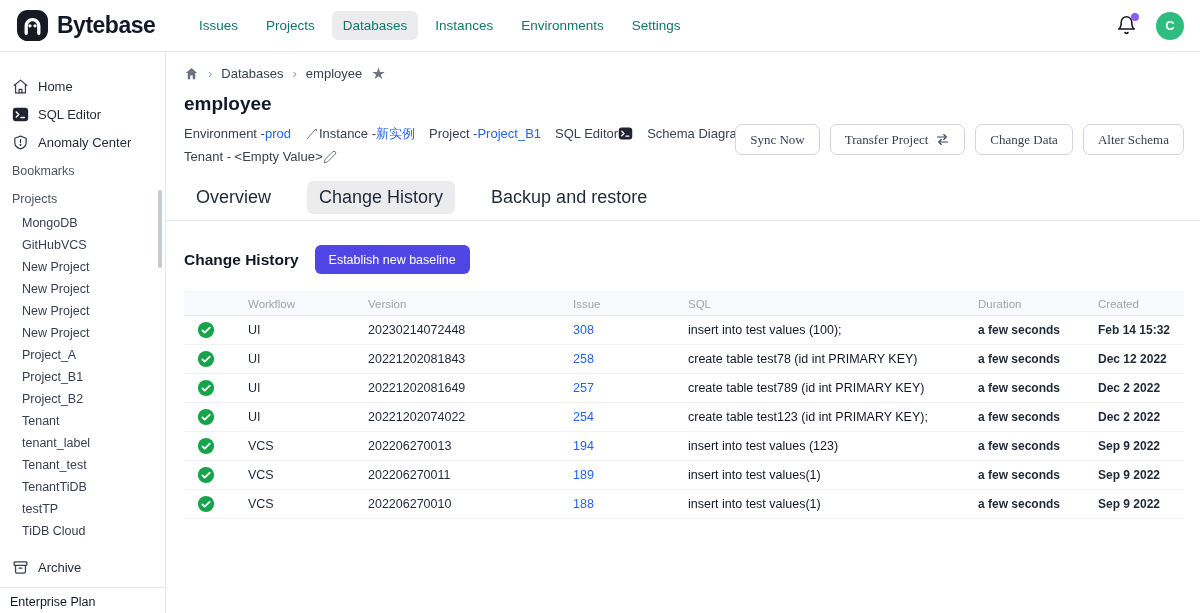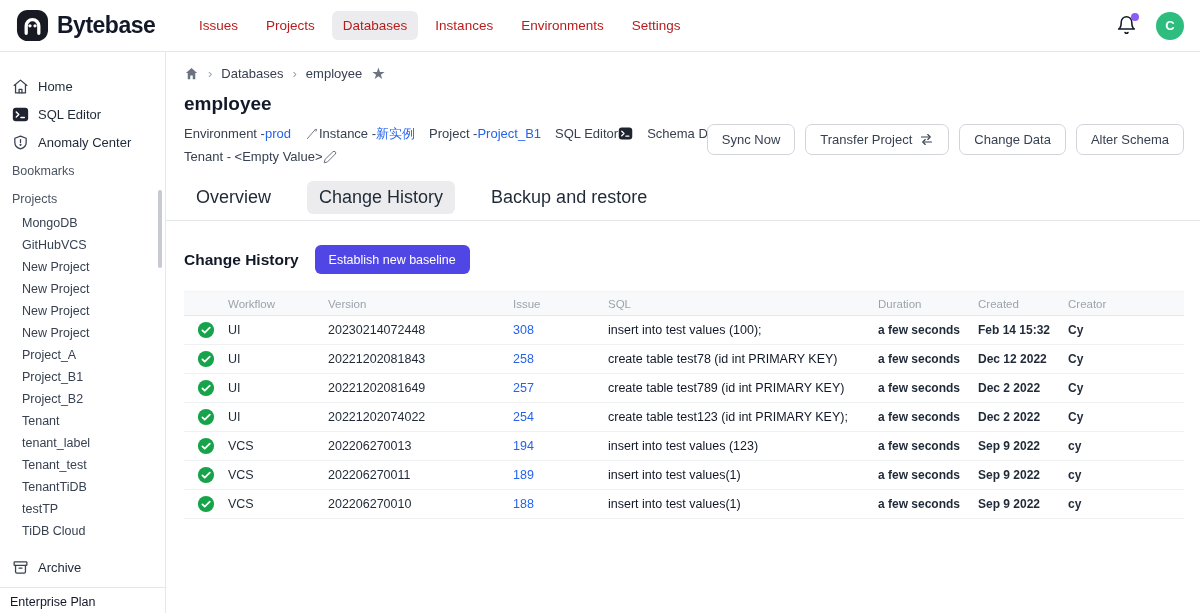--- a/index.html
+++ b/index.html
@@ -10,21 +10,21 @@
     --notif:#8b5cf6; --border:#e5e7eb; --muted:#6b7280; --faint:#9ca3af;
   }
   .app { display:flex; flex-direction:column; height:613px; }
 
   
   .topnav { height:52px; flex:0 0 52px; display:flex; 
     border-bottom:1px solid var(--border); padding:0 16px; background:#fff; }
   .brand { display:flex; align-items:center; gap:8px; min-width:158px; }
   .brand-name { font-size:23px; font-weight:800; letter-spacing:-0.5px; color:#111827; }
   .nav-items { display:flex; align-items:center; gap:6px; margin-left:14px; }
-  .nav-item { font-size:13.5px; color:#b91c1c; background:none; border:none;
+  .nav-item { font-size:13.5px; color:#0f766e; background:none; border:none;
     padding:7px 11px; border-radius:6px; cursor:pointer; font-family:inherit; }
   .nav-item.active { background:#ececee; font-weight:500; }
   .topnav-right { margin-left:auto; display:flex; align-items:center; gap:18px; }
   .bell-wrap { position:relative; width:22px; height:22px; }
   .bell-dot { position:absolute; top:-2px; right:-1px; width:8px; height:8px;
     border-radius:50%; background:var(--notif); }
   .avatar { width:28px; height:28px; border-radius:50%; background:var(--avatar);
     color:#fff; font-size:13px; font-weight:600; display:flex; align-items:center;
     justify-content:center; }
 
@@ -63,37 +63,37 @@
   .page-title { font-size:19px; font-weight:700; color:#111827; margin-top:10px; }
   .head-flex { display:flex; align-items:flex-start; margin-top:7px; }
   .meta { flex:1; min-width:0; }
   .meta-line { display:flex; align-items:center; gap:14px; height:23px;
     font-size:13px; color:#374151; flex-wrap:nowrap; }
   .meta-pair { display:flex; align-items:center; white-space:nowrap; }
   .meta-link { color:var(--link); cursor:pointer; text-decoration:none; }
   .actions { display:flex; gap:10px; flex:0 0 auto; margin-top:2px; }
   .btn { background:#fff; border:1px solid #d1d5db; border-radius:7px; height:31px;
     padding:0 14px; font-size:13px; color:#374151; font-weight:500; cursor:pointer;
-    font-family:Liberation Sans, sans-serif; display:flex; align-items:center; gap:7px; }
+    font-family:Liberation Serif, serif; display:flex; align-items:center; gap:7px; }
   .tabs { display:flex; align-items:center; gap:24px; margin-top:13px; }
   .tab { font-size:18px; color:#1f2937; padding:6px 12px; border-radius:6px;
     background:none; border:none; cursor:pointer; font-family:inherit; }
   .tab.active { background:#ececee; font-weight:500; }
   .tabs-divider { border-bottom:1px solid var(--border); margin:6px -16px 0 -18px; }
 
   .section-head { display:flex; align-items:center; gap:16px; margin-top:24px; }
   .section-title { font-size:15.5px; font-weight:700; color:#111827; }
   .btn-primary { background:var(--accent); color:#fff; border:none; border-radius:6px;
     height:29px; padding:0 14px; font-size:12.5px; font-weight:500; cursor:pointer;
     font-family:inherit; }
 
   
   .table { margin-top:17px; width:1000px; font-size:12.5px; }
   .trow { display:grid; grid-template-columns:44px 100px 185px 95px 270px 100px 90px auto;
-    align-items:center; height:29px; border-bottom:1px solid #f0f1f3; }
+    align-items:center; height:29px; border-bottom:1px solid #f0f1f3;gap:20px; }
   .thead { background:#f8f9fa; border-bottom:1px solid var(--border);
     border-top:1px solid #f3f4f6; height:25px; }
   .th { font-size:11.5px; color:#9ca3af; font-weight:400; }
   .cell-status { display:flex; align-items:center; padding-left:13px; }
   .cell-workflow { color:#1f2937; }
   .cell-version { color:#1f2937; }
   .cell-issue a { color:var(--link); text-decoration:none; cursor:pointer; }
   .cell-sql { color:#111827; overflow:hidden; white-space:nowrap; text-overflow:ellipsis; }
   .cell-strong { color:#1f2937; font-weight:600; font-size:12px; }
 </style>

